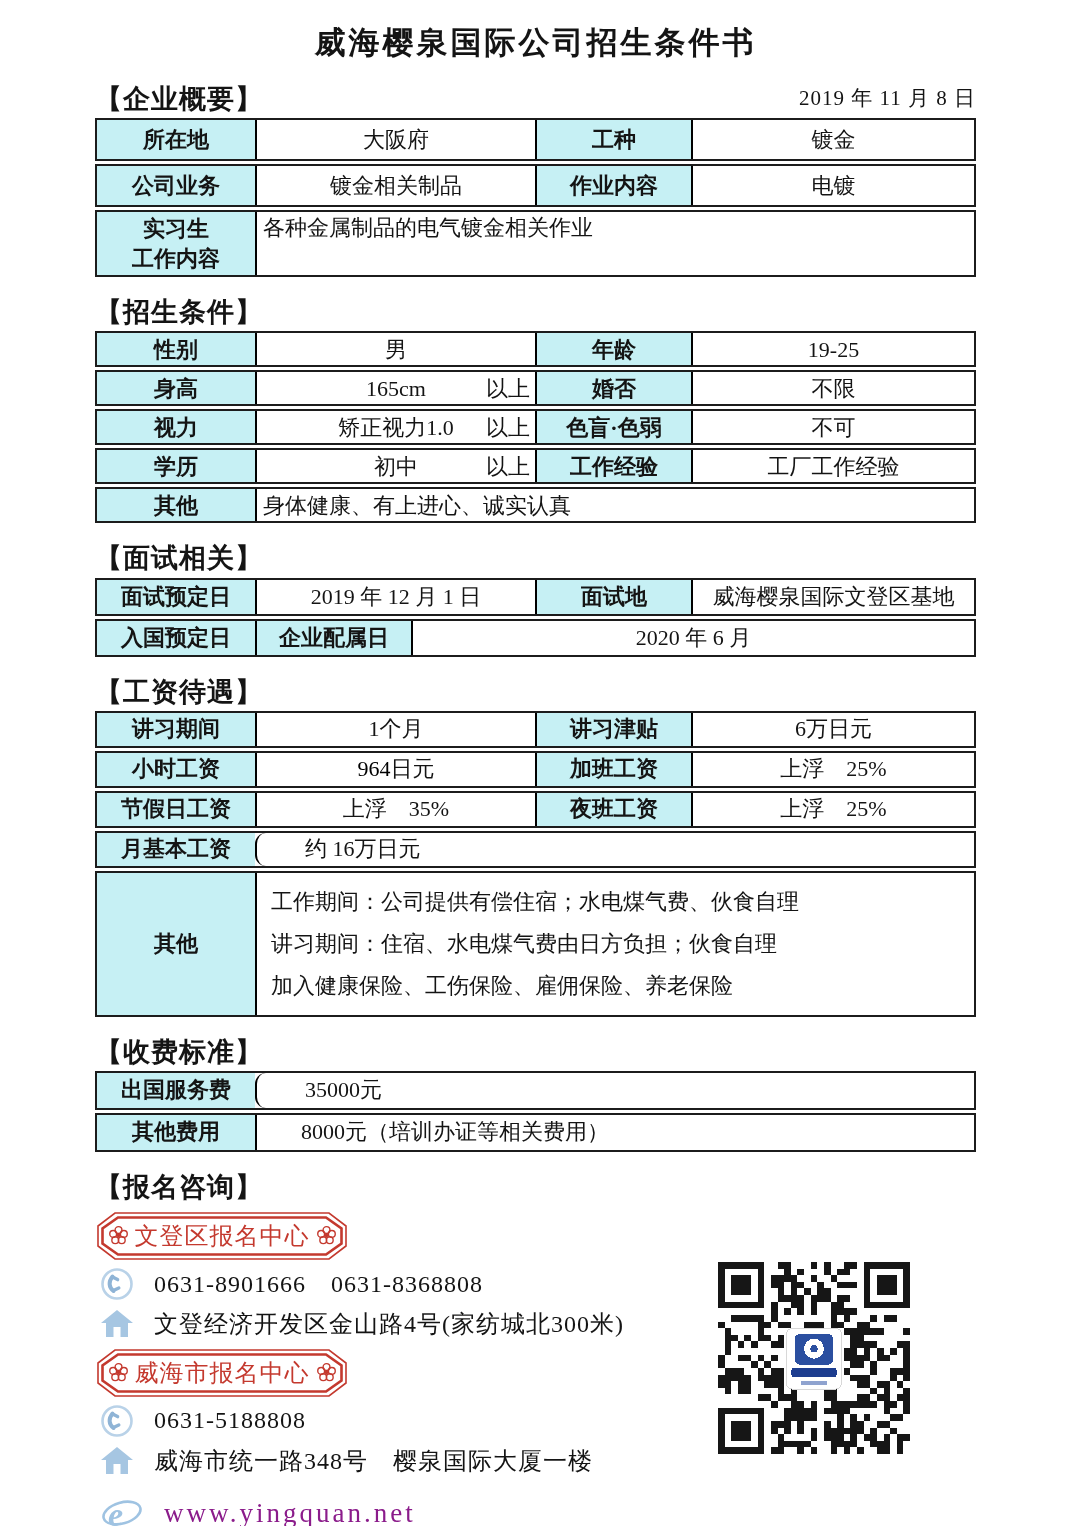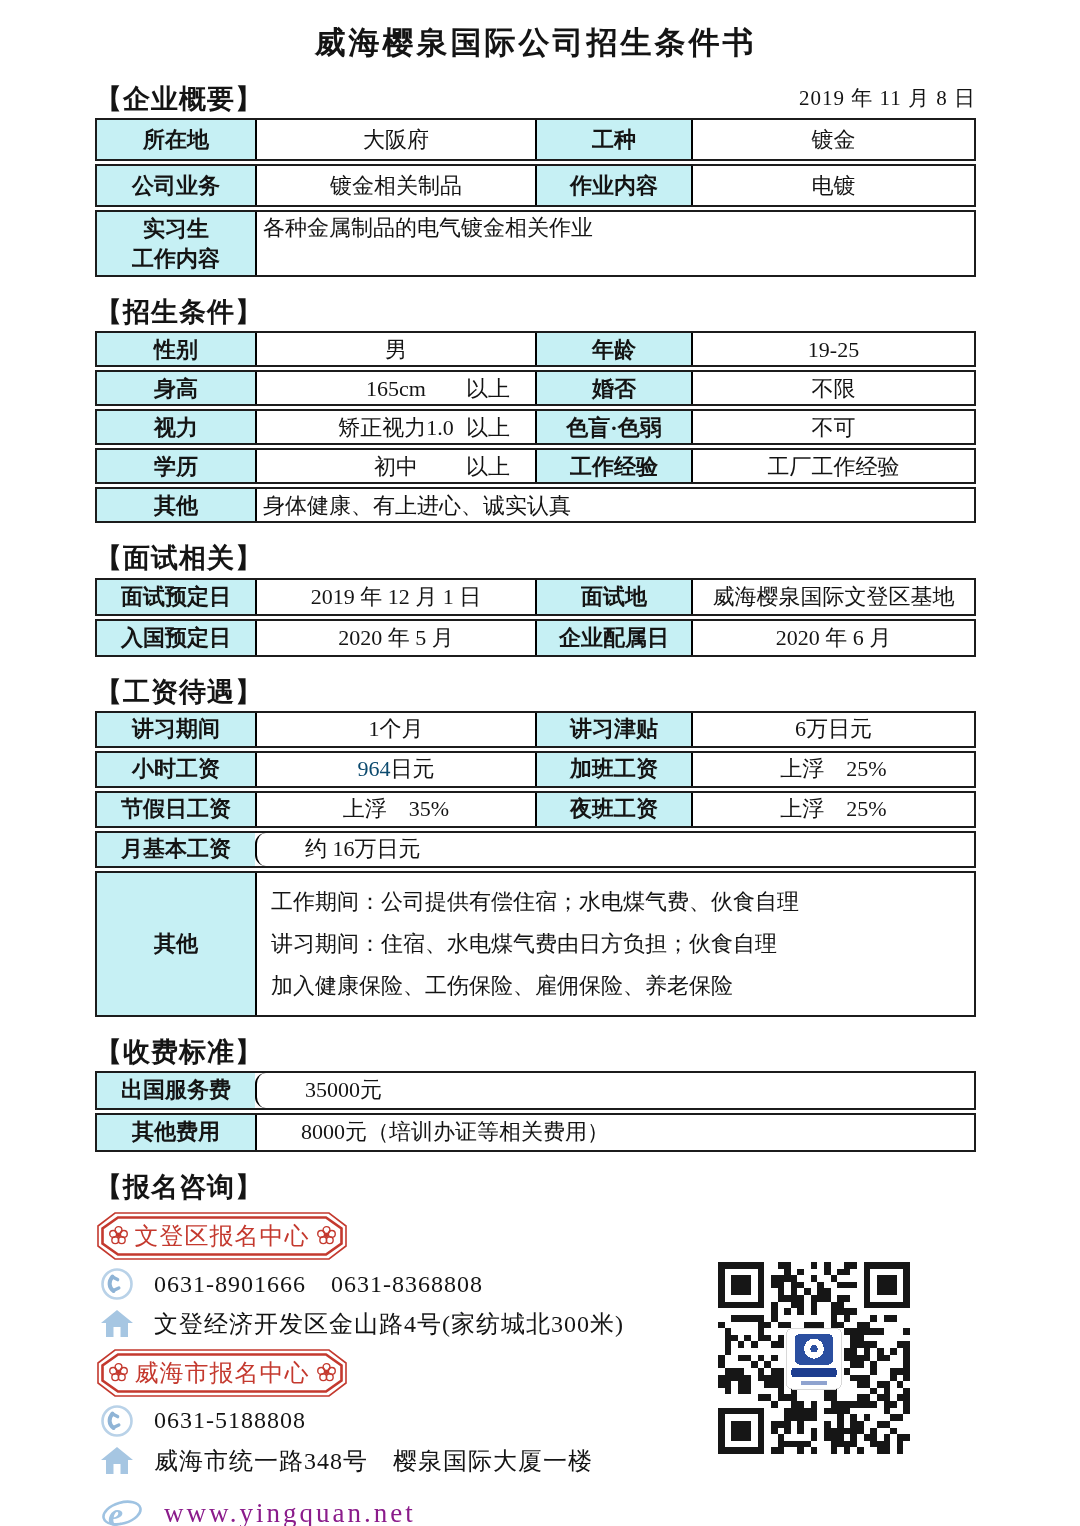--- a/index.html
+++ b/index.html
@@ -25,38 +25,38 @@
   .cell { display:flex; align-items:center; justify-content:center;
           border-left:2px solid #000000; font-size:22px; line-height:1.25;
           padding:2px 6px; min-height:100%; }
   .cell:first-child { border-left:none; }
   .hd { background:#c6f0f4; font-weight:bold; }
   .c1 { width:158px; flex:none; }
   .c2 { width:280px; flex:none; }
   .c3 { width:156px; flex:none; }
   .c4 { flex:1; }
   .rel { position:relative; }
-  .suffix { position:absolute; right:25px; }
+  .suffix { position:absolute; right:5px; }
   .left { justify-content:flex-start; text-align:left; }
   .top  { align-items:flex-start; }
 
   .t-overview .row { min-height:43px; }
   .t-overview .row-tall { min-height:63px; }
   .t-overview .lbl2 { flex-direction:column; justify-content:center; line-height:1.35; }
   .t-recruit .row { min-height:36px; }
   .t-interview .row { min-height:38px; }
   .t-salary .row { min-height:37px; }
   .t-salary .row-other { min-height:136px; }
   .other-lines { flex-direction:column; align-items:flex-start; justify-content:flex-start;
                  padding:8px 0 8px 14px; }
   .other-lines div { line-height:42px; }
   .t-fees .row { min-height:39px; }
   .pad-l { padding-left:48px;border-radius:11px; }
   .pad-l2 { padding-left:44px; }
-  .red { color:#0c4a6e; }
+  .red { color:#000000; }
 
   
   .badge { position:relative; width:250px; height:48px; margin-top:9px; margin-left:2px; }
   .badge .badge-inner { position:absolute; inset:0; display:flex; align-items:center;
           justify-content:center; gap:6px; color:#c4392e; font-size:24px; letter-spacing:1px;border-radius:24px; }
   .iconline { display:flex; align-items:center; gap:20px; margin-top:7px; padding-left:5px;
               font-size:24px; }
   .iconline .txt { letter-spacing:1px; }
   .url { color:#8b1c8b; font-size:27px; letter-spacing:3px; font-family:Liberation Serif, serif; }
   .wechat-block { display:flex; align-items:flex-start; margin-top:8px; }
@@ -151,21 +151,20 @@
     </div>
     <div class="tbl t-interview">
       <div class="row">
         <div class="cell c1 hd">面试预定日</div>
         <div class="cell c2">2019 年 12 月 1 日</div>
         <div class="cell c3 hd">面试地</div>
         <div class="cell c4">威海樱泉国际文登区基地</div>
       </div>
       <div class="row">
         <div class="cell c1 hd">入国预定日</div>
-        <div class="cell c2">2020 年 5 月</div>
         <div class="cell c3 hd">企业配属日</div>
         <div class="cell c4">2020 年 6 月</div>
       </div>
     </div>
 
     <div class="head-row">
       <div class="sec-head">【工资待遇】</div>
     </div>
     <div class="tbl t-salary">
       <div class="row">

